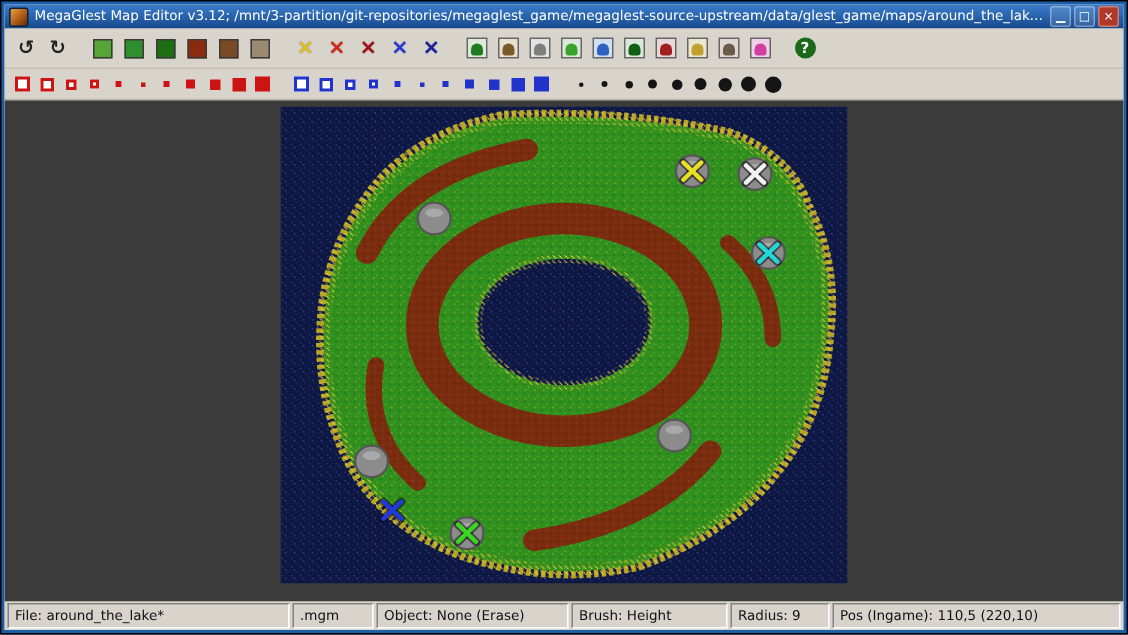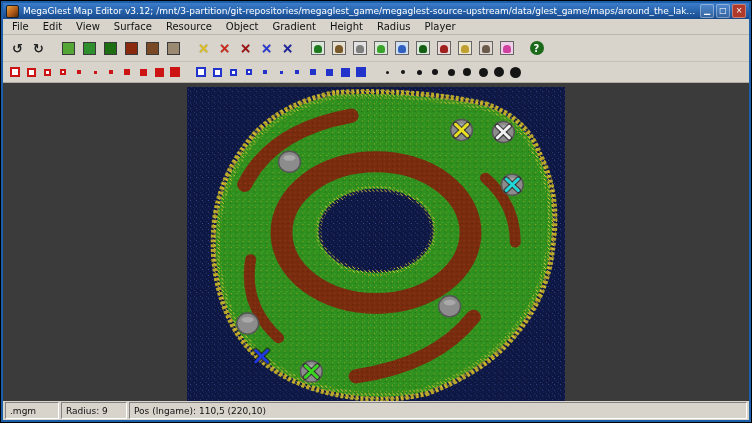--- a/index.html
+++ b/index.html
@@ -53,32 +53,20 @@
     <div class="titlebar">
       <span class="app-icon"></span>
       <span class="title-text">MegaGlest Map Editor v3.12; /mnt/3-partition/git-repositories/megaglest_game/megaglest-source-upstream/data/glest_game/maps/around_the_lake.mgm</span>
       <span class="win-btns">
           <span class="win-btn">▁</span>
           <span class="win-btn">□</span>
           <span class="win-btn close">×</span>
         </span>
     </div>
 
-    <div class="menubar">
-        <span class="menu-item">File</span>
-        <span class="menu-item">Edit</span>
-        <span class="menu-item">View</span>
-        <span class="menu-item">Surface</span>
-        <span class="menu-item">Resource</span>
-        <span class="menu-item">Object</span>
-        <span class="menu-item">Gradient</span>
-        <span class="menu-item">Height</span>
-        <span class="menu-item">Radius</span>
-        <span class="menu-item">Player</span>
-      </div>
 
     <div class="toolbar tb1">
         <span class="tb-btn">
           <span class="glyph" style="color: rgb(34, 34, 34);">↺</span>
         </span>
         <span class="tb-btn">
           <span class="glyph" style="color: rgb(34, 34, 34);">↻</span>
         </span>
         <span class="tb-btn" style="margin-left: 9px;">
           <span class="swatch" style="background: rgb(85, 166, 54);"></span>
@@ -362,19 +350,22 @@
               <line x1="69" y1="275" x2="81" y2="287" stroke="rgba(10,10,10,0.55)" stroke-width="5.5" stroke-linecap="round"></line>
               <line x1="69" y1="287" x2="81" y2="275" stroke="rgba(10,10,10,0.55)" stroke-width="5.5" stroke-linecap="round"></line>
               <line x1="69" y1="275" x2="81" y2="287" stroke="#2038e0" stroke-width="3" stroke-linecap="round"></line>
               <line x1="69" y1="287" x2="81" y2="275" stroke="#2038e0" stroke-width="3" stroke-linecap="round"></line>
             </g>
           </g>
       </svg>
     </div>
 
     <div class="statusbar">
+      <span class="status-cell" style="flex:0 0 188px">File: around_the_lake*</span>
       <span class="status-cell" style="flex:0 0 54px">.mgm</span>
+      <span class="status-cell" style="flex:0 0 128px">Object: None (Erase)</span>
+      <span class="status-cell" style="flex:0 0 104px">Brush: Height</span>
       <span class="status-cell" style="flex:0 0 66px">Radius: 9</span>
       <span class="status-cell" style="flex:1">Pos (Ingame): 110,5 (220,10)</span>
     </div>
 
   </div>
 </div>
 
 </body></html>

